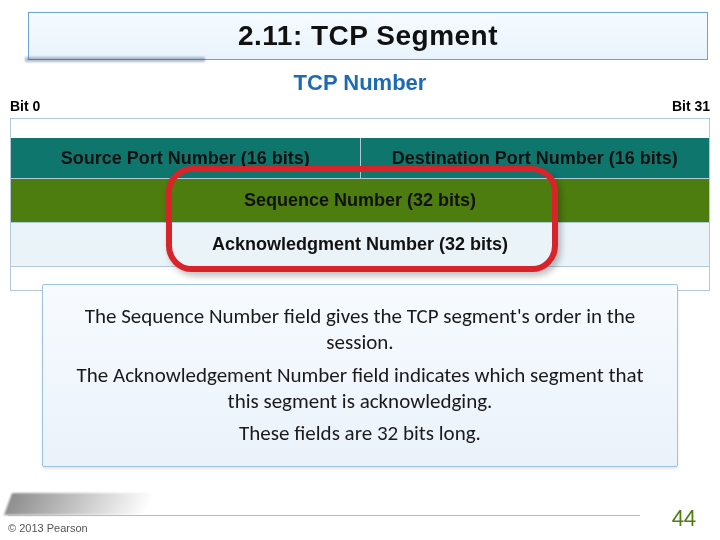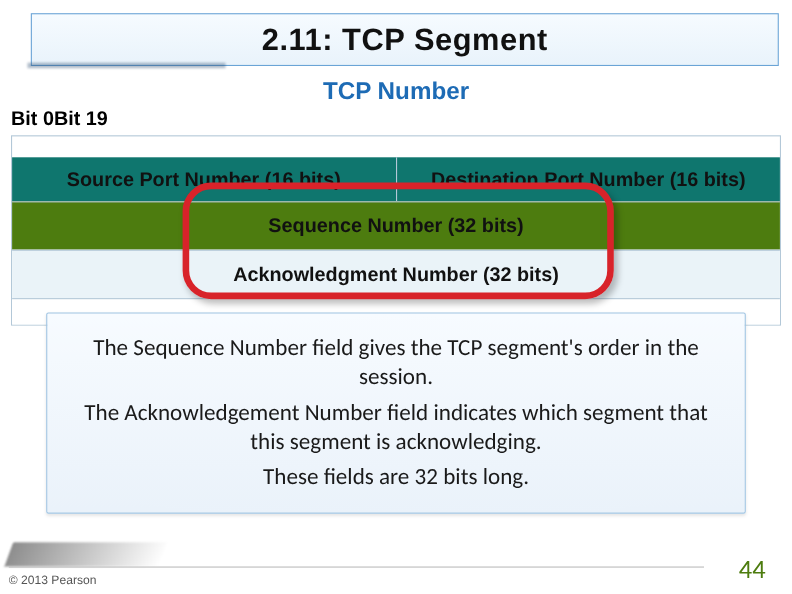--- a/index.html
+++ b/index.html
@@ -38,24 +38,24 @@
   }
   .subtitle {
     text-align: center;
     color: #1d6bb5;
     font-size: 22px;
     font-weight: 600;
     margin-top: 10px;
   }
   .bit-row {
     display: flex;
-    justify-content: flex-start;
+    justify-content: space-between;
     margin: 2px 10px 4px 10px;
     font-weight: 700;
-    font-size: 18px;
+    font-size: 14px;
   }
   .seg-table {
     margin: 0 10px;
     border: 1px solid #b3c8d8;
   }
   .seg-row {
     display: flex;
     border-top: 1px solid #b3c8d8;
     height: 40px;
     position: relative;
@@ -146,21 +146,21 @@
 <body>
 
 <div class="title-bar">
   <span class="title-text">2.11: TCP Segment</span>
 </div>
 
 <div class="subtitle">TCP Number</div>
 
 <div class="bit-row">
   <span>Bit 0</span>
-  <span>Bit 19</span>
+  <span>Bit 31</span>
 </div>
 
 <div class="seg-table">
   <div class="seg-row row-ports">
     <div class="seg-cell">Source Port Number (16 bits)</div>
     <div class="seg-cell">Destination Port Number (16 bits)</div>
   </div>
   <div class="seg-row row-seq">
     <div class="seg-cell">Sequence Number (32 bits)</div>
   </div>

